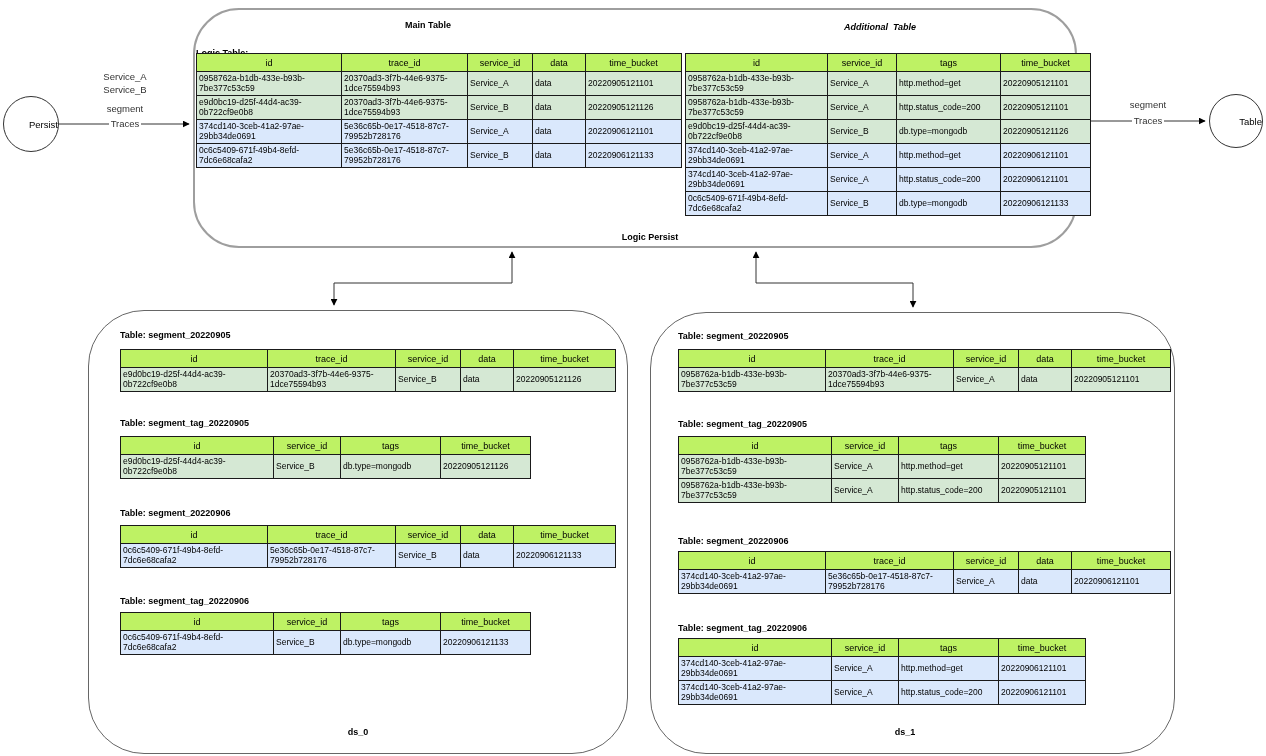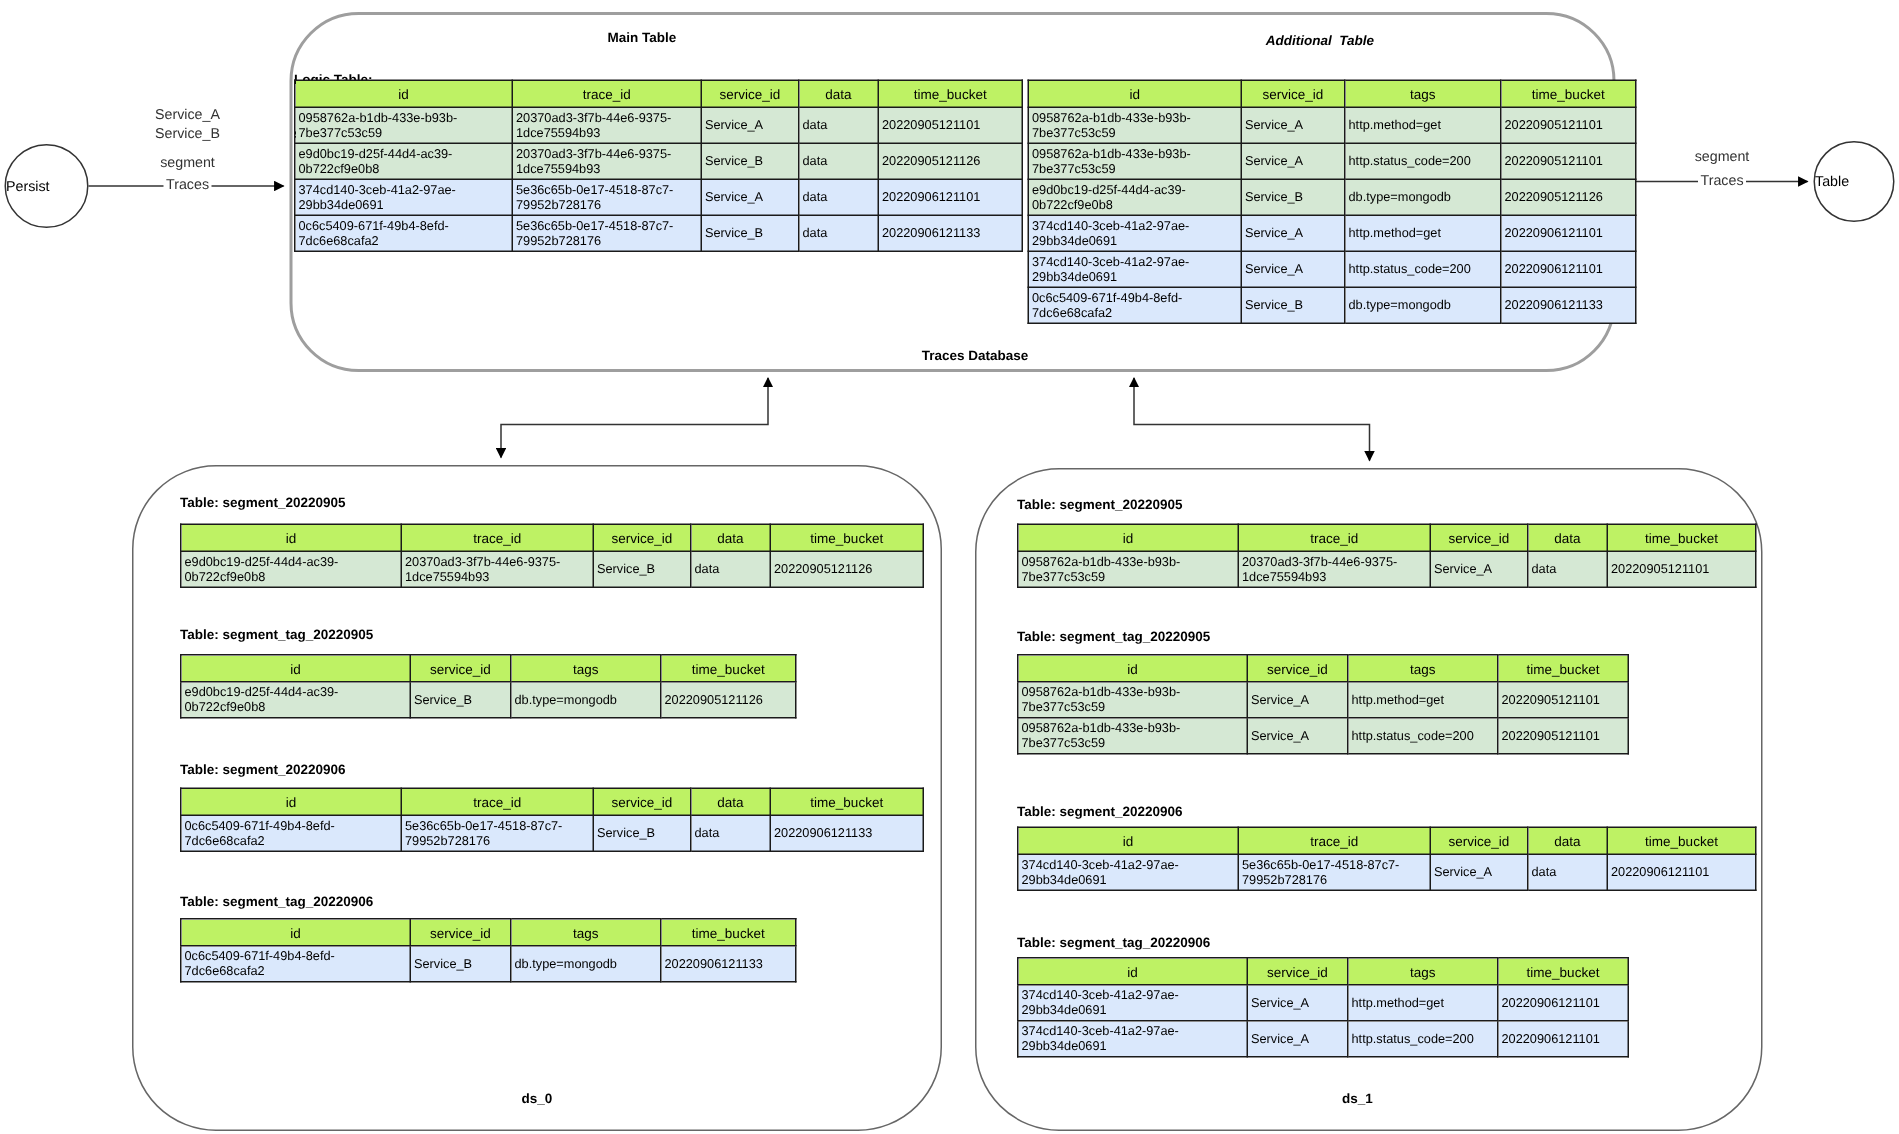--- a/index.html
+++ b/index.html
@@ -1,21 +1,21 @@
 <!DOCTYPE html>
 <html><head>
 <meta charset="utf-8">
 <style>
   html,body{margin:0;padding:0;background:#fff;font-family:"Liberation Sans",sans-serif;}
   .canvas{position:relative;width:1266px;height:756px;background:#fff;overflow:hidden;}
   .bigbox{position:absolute;background:#fff;box-sizing:border-box;}
   .logicdb{border:2px solid #9e9e9e;border-radius:46px;}
   .dsbox{border:1px solid #666;border-radius:56px;}
   .circle{position:absolute;border:1px solid #333;border-radius:50%;background:#fff;
-          display:flex;align-items:center;justify-content:flex-start;font-size:9.5px;color:#000;
+          display:flex;align-items:center;justify-content:flex-end;font-size:9.5px;color:#000;
           box-sizing:border-box;z-index:3;}
   svg.connectors{position:absolute;left:0;top:0;z-index:2;pointer-events:none;}
   .lbl{position:absolute;font-size:9px;font-weight:bold;color:#000;z-index:4;white-space:pre;}
   .lbl.center{text-align:center;}
   .flow-lbl{position:absolute;font-size:9.5px;color:#333;z-index:4;text-align:center;}
   .flow-lbl .onln{background:#fff;padding:0 2px;}
   .tbl{position:absolute;z-index:4;}
   .tbl table{border-collapse:collapse;table-layout:fixed;width:100%;}
   .tbl th{background:#bef264;font-weight:normal;font-size:9px;color:#000;height:17px;
           border:1px solid #1a1a1a;padding:0 2px;text-align:center;overflow:hidden;}
@@ -65,21 +65,21 @@
   </div>
 
   <div class="lbl center" style="left:378px;top:20px;width:100px;">Main Table</div>
   <div class="lbl center" style="left:815px;top:22px;width:130px;font-style:italic;">Additional  Table</div>
 
   <div class="lbl twoline" style="left:196px;top:23px;">
     <div>Logic Table:</div>
     <div>segment</div>
   </div>
 
-  <div class="lbl center" style="left:590px;top:232px;width:120px;">Traces Database</div>
+  <div class="lbl center" style="left:590px;top:232px;width:120px;">Logic Persist</div>
 
   <div class="tbl" style="left:196px;top:53px;width:460px;">
       <table>
         <tbody>
           <tr>
             <th style="width: 140px;">id</th>
             <th style="width: 121px;">trace_id</th>
             <th style="width: 60px;">service_id</th>
             <th style="width: 48px;">data</th>
             <th style="width: 91px;">time_bucket</th>

